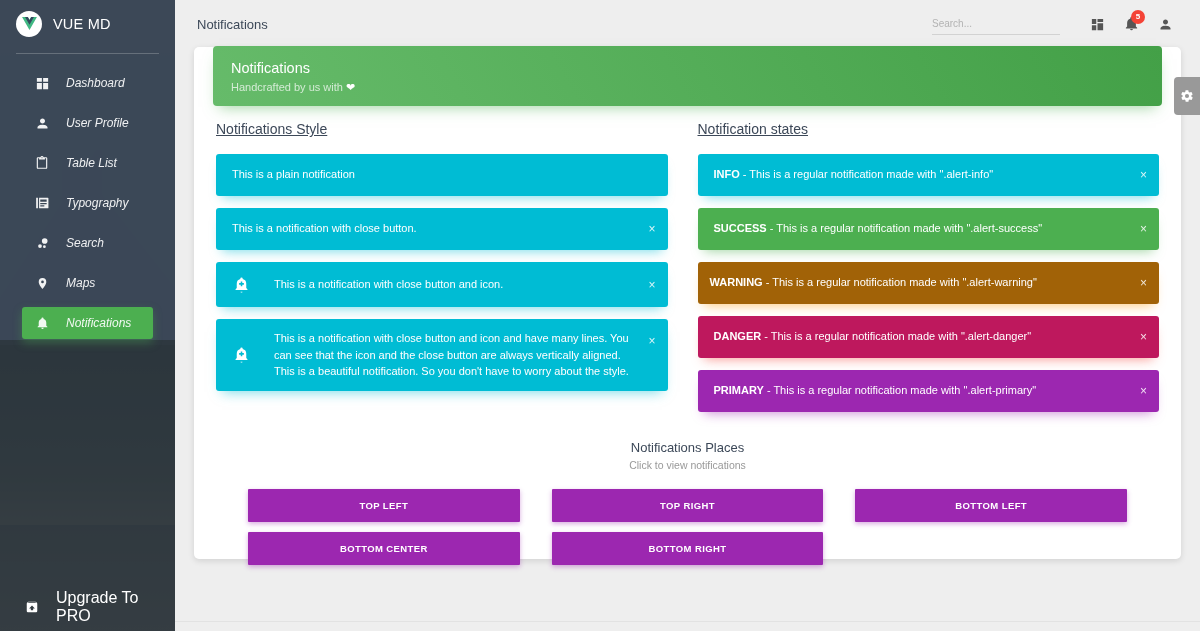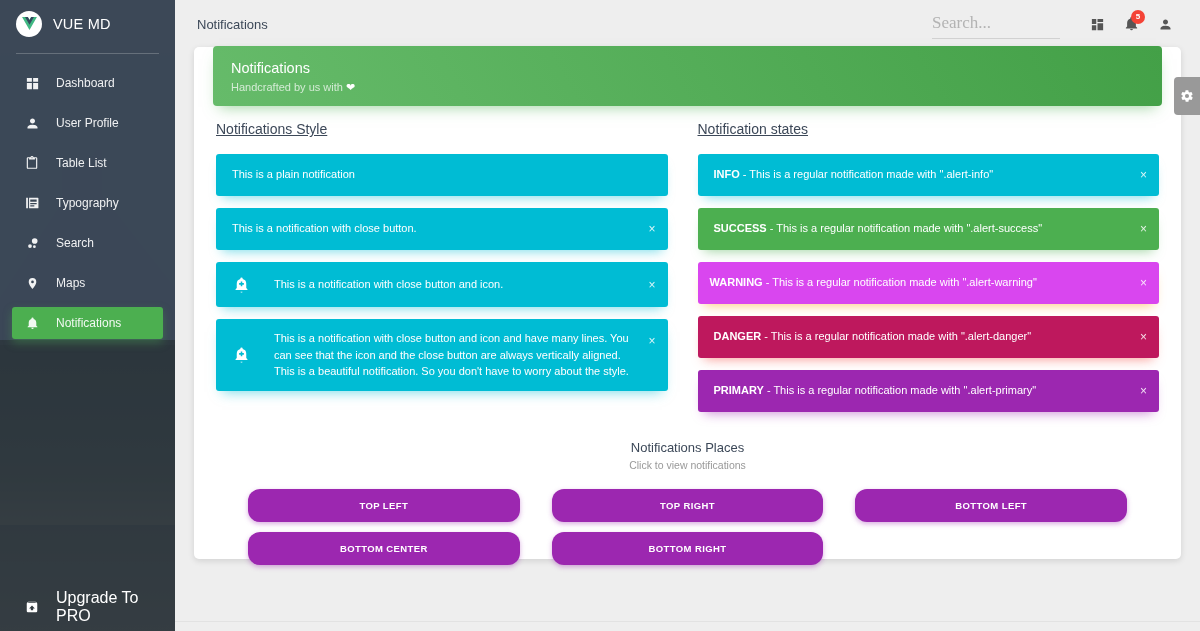--- a/index.html
+++ b/index.html
@@ -63,21 +63,21 @@
   }
   .logo-circle svg { display:block; }
   .sb-brand {
     color: #fff; font-size: 14.5px; letter-spacing: .2px;
   }
   .sb-divider {
     height: 1px; margin: 8px 16px 0 16px;
     background: rgba(255,255,255,0.22);
   }
 
-  .sb-nav { margin-top: 13px; padding: 0 12px; }
+  .sb-nav { margin-top: 13px; padding: 0 22px; font-style: italic; }
   .sb-item {
     display: flex; align-items: center; gap: 14px;
     height: 32px; margin-bottom: 8px;
     padding: 0 10px;
     border-radius: 3px;
     color: rgba(255,255,255,0.92);
     font-size: 12px;
     cursor: pointer;
   }
   .sb-item .ico { width: 20px; display:flex; align-items:center; justify-content:center; flex:0 0 20px; }
@@ -105,22 +105,22 @@
   #topbar {
     height: 48px; display: flex; align-items: center;
     padding: 0 18px 0 22px; background: #eeeeee;
   }
   #page-title { font-size: 13px; color: #3c4858; }
   .tb-right { margin-left: auto; display: flex; align-items: center; gap: 0; }
   .search-wrap { position: relative; width: 128px; margin-right: 20px; }
   .search-input {
     width: 100%; border: none; outline: none; background: transparent;
     border-bottom: 1px solid #d2d2d2;
-    font-size: 17px; color: #555; padding: 3px 0 5px 0;
-    font-family: Liberation Serif, serif;
+    font-size: 10px; color: #555; padding: 3px 0 5px 0;
+    font-family: Liberation Sans, sans-serif;
   }
   .search-input::placeholder { color: #b3b3b3; }
   .tb-btn {
     width: 34px; height: 34px; display:flex; align-items:center; justify-content:center;
     position: relative; cursor: pointer;
   }
   .tb-btn svg { fill: #555; display:block; }
   .badge {
     position: absolute; top: 3px; right: 3px;
     min-width: 14px; height: 14px; padding: 0 3px;
@@ -173,42 +173,42 @@
   .alert .close {
     position: absolute; right: 12px; top: 50%; transform: translateY(-50%);
     color: #fff; opacity: .85; font-size: 12px; line-height: 1;
     cursor: pointer; background: none; border: none; font-family: "Liberation Sans", sans-serif;
   }
   .alert .bell { flex: 0 0 30px; margin-right: 12px; display:flex; align-items:center; }
   .alert .bell svg { fill: #fff; display:block; }
 
   .a-info    { background: #00bcd4; box-shadow: 0 7px 12px -6px rgba(0,188,212,0.55); }
   .a-success { background: #4caf50; box-shadow: 0 7px 12px -6px rgba(76,175,80,0.55); }
-  .a-warning { background: #d946ef; box-shadow: 0 7px 12px -6px rgba(255,152,0,0.55); padding-left: 12px; }
+  .a-warning { background: #a16207; box-shadow: 0 7px 12px -6px rgba(255,152,0,0.55); padding-left: 12px; }
   .a-danger  { background: #be185d; box-shadow: 0 7px 12px -6px rgba(244,67,54,0.55); }
   .a-primary { background: #9c27b0; box-shadow: 0 7px 12px -6px rgba(156,39,176,0.55); }
 
   .alert.tall { padding-top: 11px; padding-bottom: 11px; min-height: 62px; }
   .alert.tall .txt { line-height: 1.5; }
 
   
   .places { margin-top: 16px; text-align: center; }
   .places h4 { font-size: 13px; color: #3c4858; font-weight: normal; }
   .places p { font-size: 10.5px; color: #999; margin-top: 4px; }
   .places-grid {
     margin-top: 18px;
     display: grid;
     grid-template-columns: repeat(3, 1fr);
     column-gap: 32px;
     row-gap: 10px;
     padding: 0 32px;
   }
   .place-btn {
     background: #9c27b0; color: #fff;
-    border: none; border-radius: 12px;
+    border: none; border-radius: 1px;
     font-size: 9.5px; font-weight: bold; letter-spacing: .4px;
     padding: 11px 8px; cursor: pointer;
     box-shadow: 0 2px 5px rgba(156,39,176,0.38);
     font-family: "Liberation Sans", sans-serif;
     text-transform: uppercase;
   }
 
   
   #settings-tab {
     position: absolute; right: 0; top: 77px;

